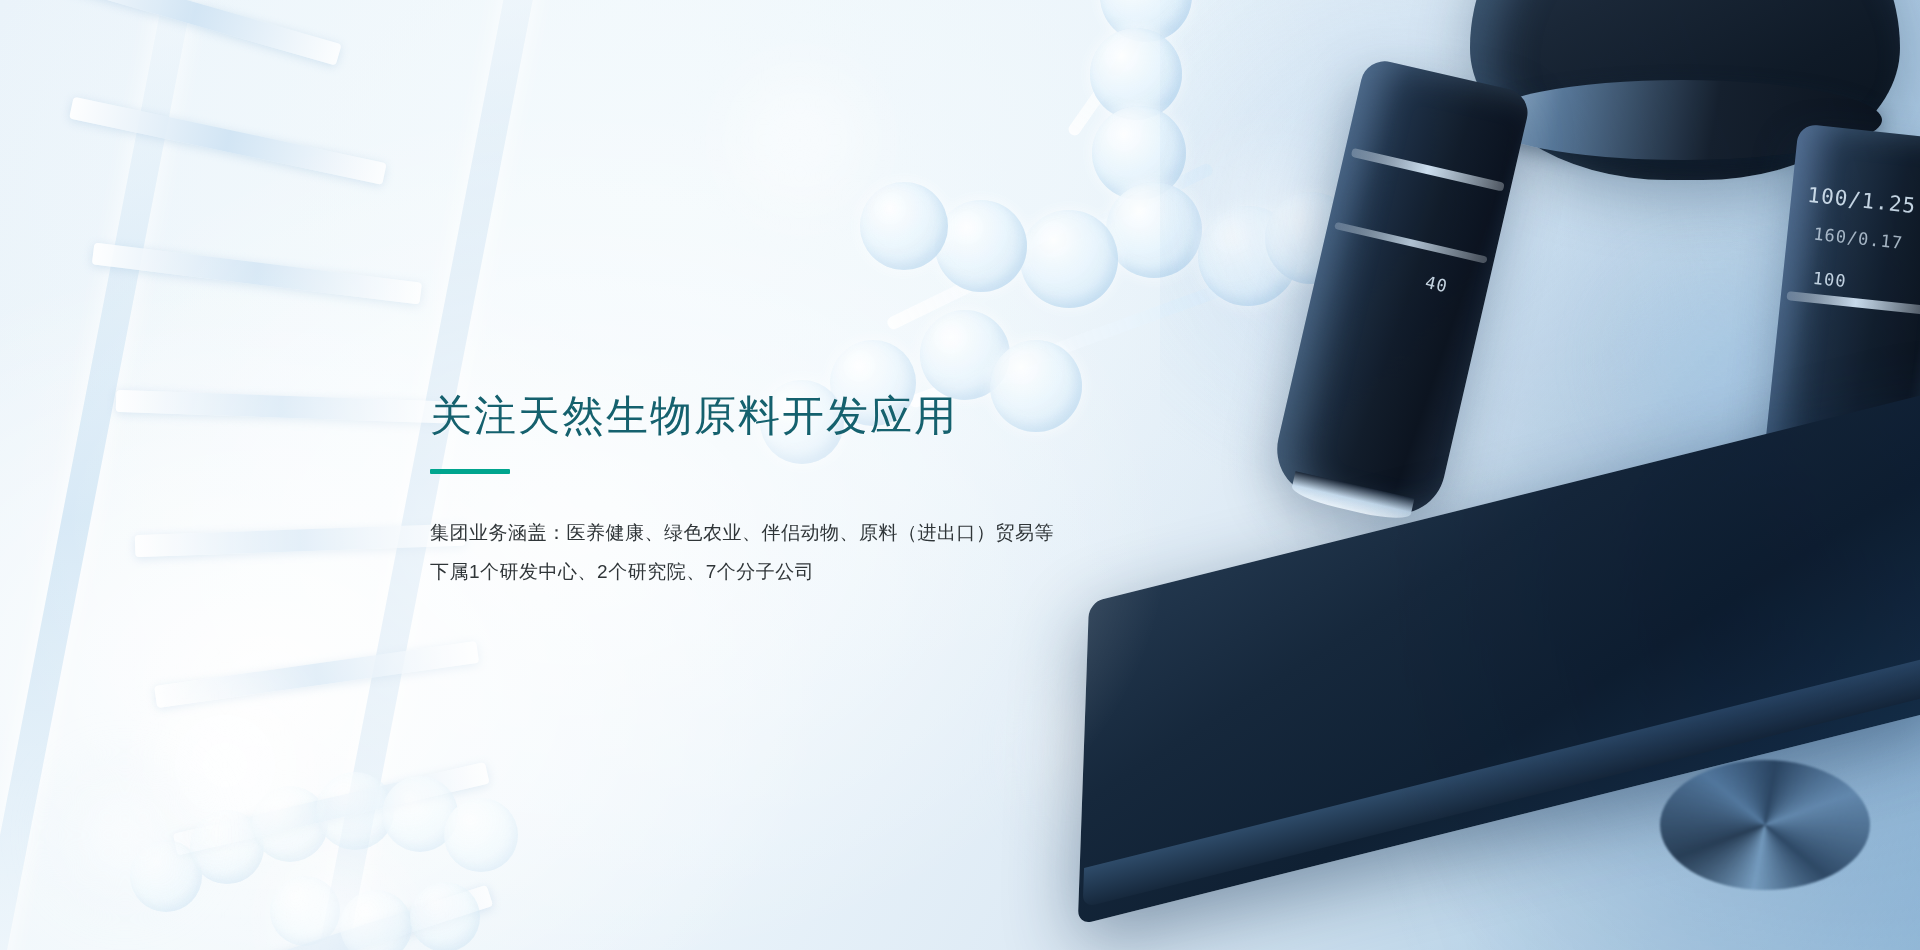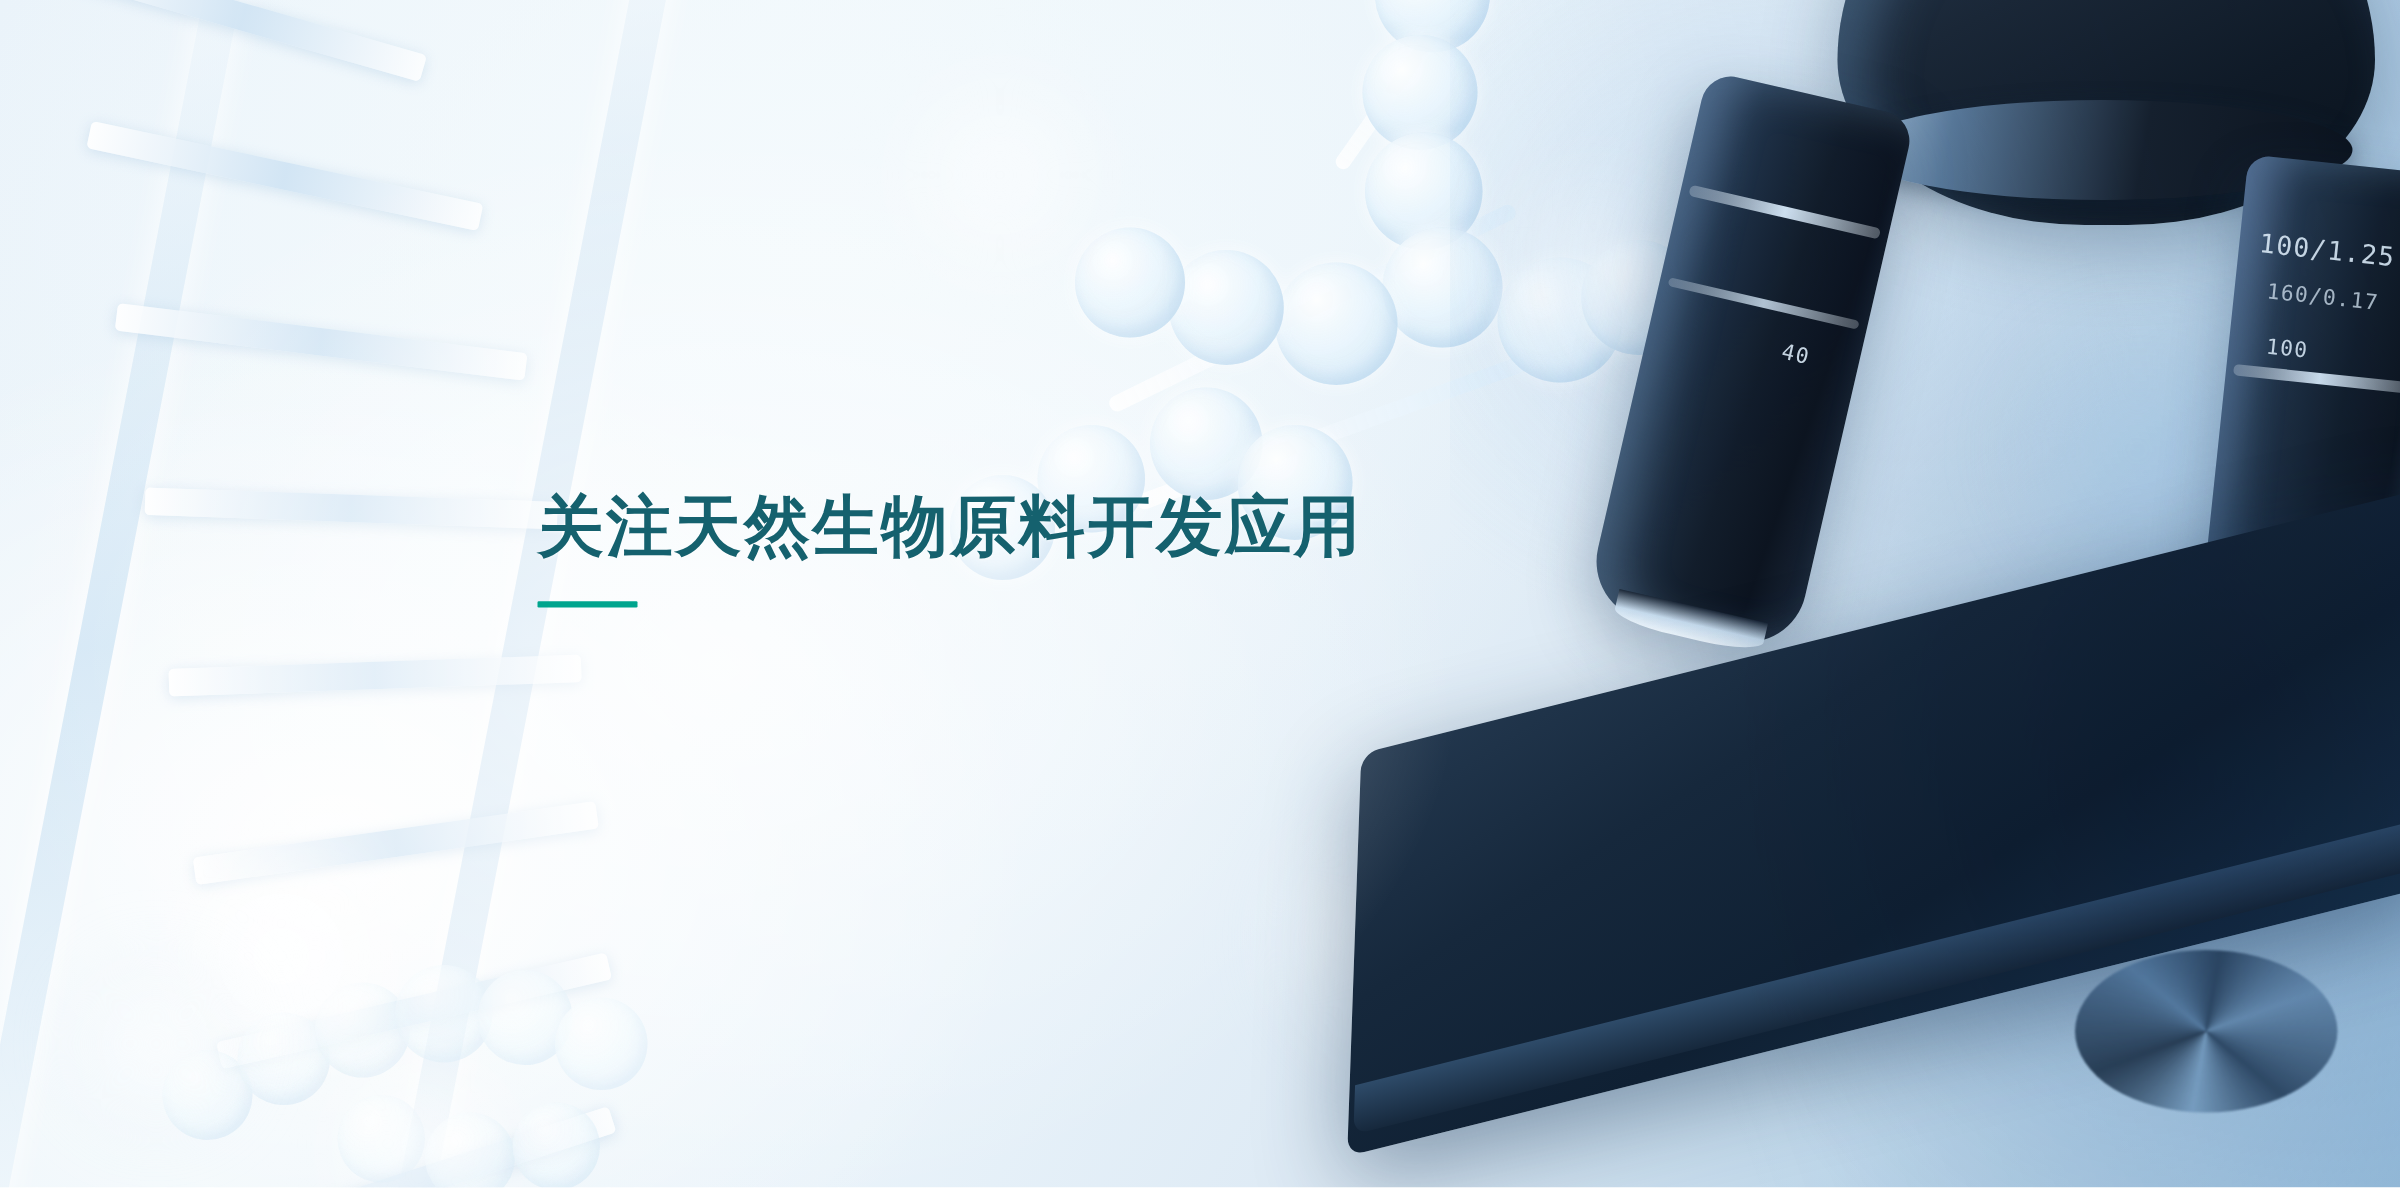--- a/index.html
+++ b/index.html
@@ -158,22 +158,22 @@
   }
   .soft-veil {
     left:0; top:0; width:1920px; height:950px;
     background:radial-gradient(ellipse 760px 560px at 30% 56%, rgba(255,255,255,0.72) 0%, rgba(255,255,255,0.18) 58%, rgba(255,255,255,0) 78%);
   }
 
   
   .content { position:absolute; left:430px; top:392px; width:820px; z-index:40; }
 
   .headline {
-    font-size:53px;
-    font-weight:bold;
+    font-size:42px;
+    font-weight:normal;
     letter-spacing:2px;
     color:#15616e;
     line-height:1.12;
     text-shadow:0 1px 3px rgba(255,255,255,0.6);
     white-space:nowrap;
   }
   .rule {
     margin-top:30px;
     width:80px; height:5px;
     background:#00a58e;
@@ -294,16 +294,20 @@
 
   <div class="bg-layer blue-haze"></div>
   <div class="bg-layer soft-veil"></div>
 
   <div class="content">
 
     <h1 class="headline">关注天然生物原料开发应用</h1>
 
     <div class="rule"></div>
 
+    <div class="desc">
+      <div class="desc-line">集团业务涵盖：医养健康、绿色农业、伴侣动物、原料（进出口）贸易等</div>
+      <div class="desc-line">下属1个研发中心、2个研究院、7个分子公司</div>
+    </div>
 
 
   </div>
 </div>
 
 </body></html>

